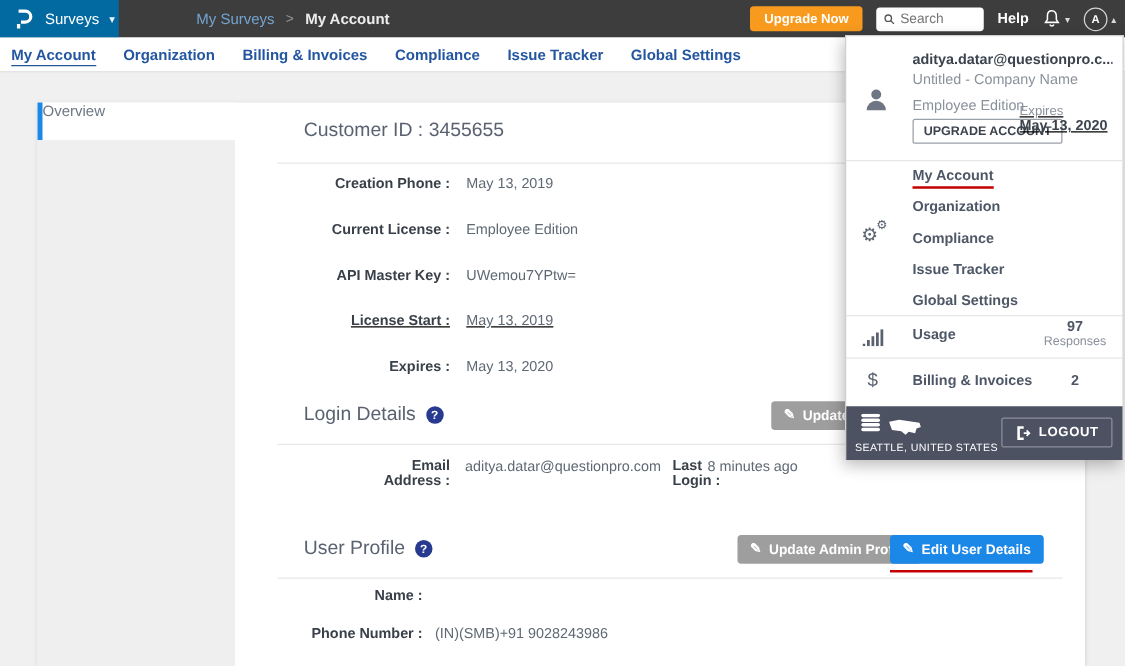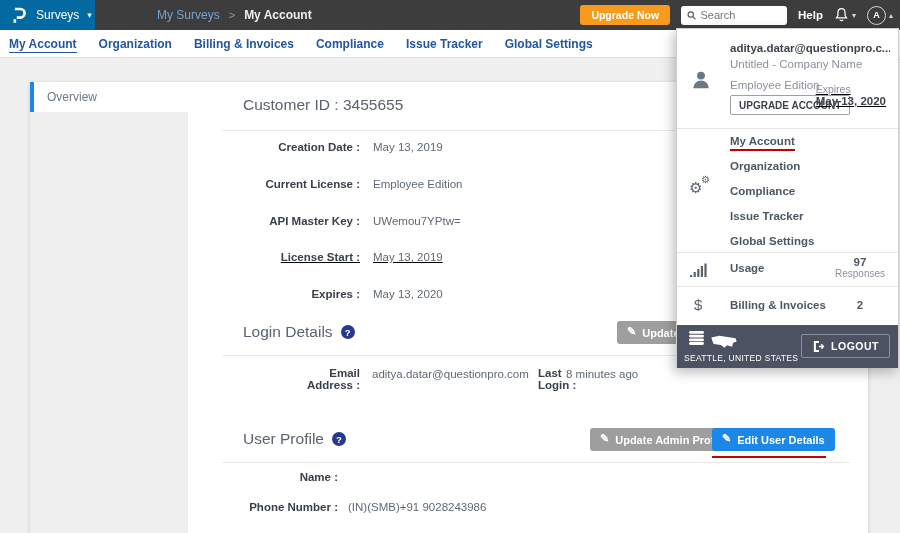--- a/index.html
+++ b/index.html
@@ -15,39 +15,39 @@
     display:flex; align-items:center; padding-left:11px; gap:8px; color:#fff; cursor:pointer; }
   .brand .surveys { font-size:12px; }
   .brand .caret { font-size:9px; color:#eaf4ff; }
   .crumbs { position:absolute; left:113px; top:0; height:30px; display:flex; align-items:center; gap:9px; font-size:12px;margin-left:44px; }
   .crumb-link { color:#74a3cf; cursor:pointer; }
   .crumb-sep { color:#9a9a9a; font-size:11px; }
   .crumb-current { color:#ededed; font-weight:bold; }
   .top-right { position:absolute; right:7px; top:0; height:30px; display:flex; align-items:center; gap:11px; }
   .upgrade-btn { background:#f79a1e; color:#fff; font-size:10.5px; font-weight:bold;
     padding:4px 11px; border-radius:3px; border:none; cursor:pointer; font-family:inherit; }
-  .search-box { display:flex; align-items:center; background:#fff; border-radius:3px; height:19px; width:106px; padding:0 6px; gap:4px; }
+  .search-box { display:flex; align-items:center; background:#fff; border-radius:3px; height:19px; width:86px; padding:0 6px; gap:4px; }
   .search-box input { border:none; outline:none; width:100%; font-size:11px; color:#333; background:transparent; font-family:inherit; }
   .help-link { color:#fff; font-size:11.5px; font-weight:bold; cursor:pointer; }
   .bell-wrap { display:flex; align-items:center; gap:3px; cursor:pointer; }
   .caret-sm { color:#d9d9d9; font-size:8px; }
   .avatar-wrap { display:flex; align-items:center; gap:3px; cursor:pointer; }
   .avatar { width:19px; height:19px; border:1.5px solid #d6d6d6; border-radius:50%;
     color:#fff; font-size:9px; font-weight:bold; display:flex; align-items:center; justify-content:center; }
   
   .tabsbar { position:absolute; top:30px; left:0; right:0; height:28px; background:#fff;
     border-bottom:1px solid #dcdcdc; display:flex; align-items:center; padding-left:9px; gap:22px; }
   .tab { font-size:12px; font-weight:bold; color:#2456a0; cursor:pointer; }
   .tab.active span { border-bottom:1px solid #2456a0; padding-bottom:1px; }
   
   .panel { position:absolute; left:30px; top:82px; width:838px; bottom:0; background:#fff;
     box-shadow:0 1px 4px rgba(0,0,0,0.18); }
   .side { position:absolute; left:0; top:0; width:158px; bottom:0; background:#efefef; }
   .side-item-active { height:30px; background:#fff; border-left:4px solid #1b87e6;
-    display:flex; align-items:center; padding-left:13px; font-size:12px; color:#6e7784; cursor:pointer; }
+    display:flex; align-items:flex-start; font-size:12px; color:#6e7784; cursor:pointer; }
   .content { position:absolute; left:158px; top:0; right:0; bottom:0; font-size:11.5px; }
   .sec-title { position:absolute; font-size:15.5px; color:#5a6270; display:flex; align-items:center; }
   .q-icon { display:inline-flex; width:14px; height:14px; border-radius:50%; background:#283a8f;
     color:#fff; font-size:9.5px; font-weight:bold; align-items:center; justify-content:center;
     margin-left:8px; cursor:pointer; }
   .divider { position:absolute; left:34px; width:628px; height:1px; background:#e8e8e8; }
   .frow { position:absolute; left:34px; display:flex; }
   .frow .lbl { width:138px; text-align:right; font-weight:bold; color:#3a4049; }
   .frow .val { margin-left:13px; color:#5f6974; }
   .lbl-narrow { position:absolute; font-weight:bold; color:#3a4049; }
@@ -156,21 +156,21 @@
         <span>Overview</span>
       </div>
     </div>
 
     <div class="content">
 
       <div class="sec-title" style="left:55px; top:14px;">Customer ID : 3455655</div>
       <div class="divider" style="top:48px;"></div>
 
       <div class="frow" style="top:59px;">
-        <span class="lbl">Creation Date :</span>
+        <span class="lbl">Creation Phone :</span>
         <span class="val">May 13, 2019</span>
       </div>
       <div class="frow" style="top:96px;">
         <span class="lbl">Current License :</span>
         <span class="val">Employee Edition</span>
       </div>
       <div class="frow" style="top:133px;">
         <span class="lbl">API Master Key :</span>
         <span class="val">UWemou7YPtw=</span>
       </div>

